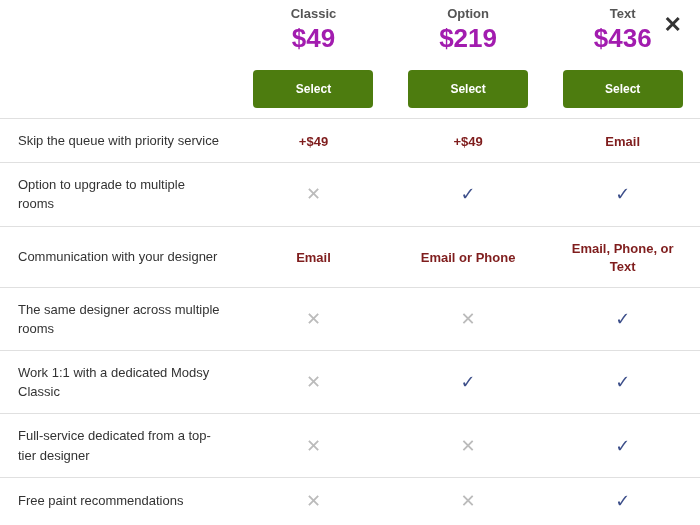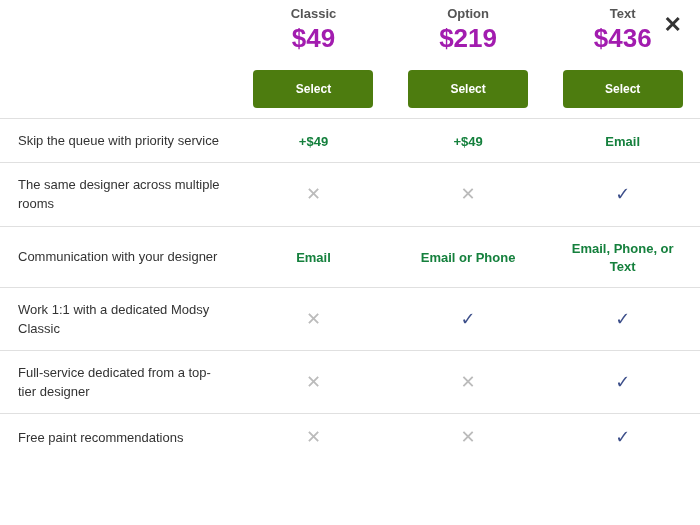--- a/index.html
+++ b/index.html
@@ -80,21 +80,21 @@
       padding-top: 12px;
       padding-bottom: 12px;
     }
     .feature-label {
       font-size: 13px;
       color: #333;
       line-height: 1.4;
     }
     .feature-value {
       font-size: 13px;
-      color: #15803d;
+      color: #7f1d1d;
     }
     .feature-value.bold {
       font-weight: bold;
     }
     .check-icon {
       color: #3d4f8a;
       font-size: 18px;
     }
     .cross-icon {
       color: #bbb;
@@ -150,33 +150,41 @@
     <tr class="divider-row">
       <td>
         <span class="feature-label">Skip the queue with priority service</span>
       </td>
       <td><span class="feature-value bold">+$49</span></td>
       <td><span class="feature-value bold">+$49</span></td>
       <td><span class="feature-value bold">Email</span></td>
     </tr>
         <tr class="divider-row">
       <td>
-        <span class="feature-label">The same designer across multiple rooms</span>
-      </td>
-      <td><span class="cross-icon">✕</span></td>
-      <td><span class="cross-icon">✕</span></td>
+        <span class="feature-label">Option to upgrade to multiple rooms</span>
+      </td>
+      <td><span class="cross-icon">✕</span></td>
+      <td><span class="check-icon">✓</span></td>
       <td><span class="check-icon">✓</span></td>
     </tr>
         <tr class="divider-row">
       <td>
         <span class="feature-label">Communication with your designer</span>
       </td>
       <td><span class="feature-value bold">Email</span></td>
       <td><span class="feature-value bold">Email or Phone</span></td>
       <td><span class="feature-value bold">Email, Phone, or Text</span></td>
+    </tr>
+        <tr class="divider-row">
+      <td>
+        <span class="feature-label">The same designer across multiple rooms</span>
+      </td>
+      <td><span class="cross-icon">✕</span></td>
+      <td><span class="cross-icon">✕</span></td>
+      <td><span class="check-icon">✓</span></td>
     </tr>
         <tr class="divider-row">
       <td>
         <span class="feature-label">Work 1:1 with a dedicated Modsy Classic</span>
       </td>
       <td><span class="cross-icon">✕</span></td>
       <td><span class="check-icon">✓</span></td>
       <td><span class="check-icon">✓</span></td>
     </tr>
         <tr class="divider-row">

